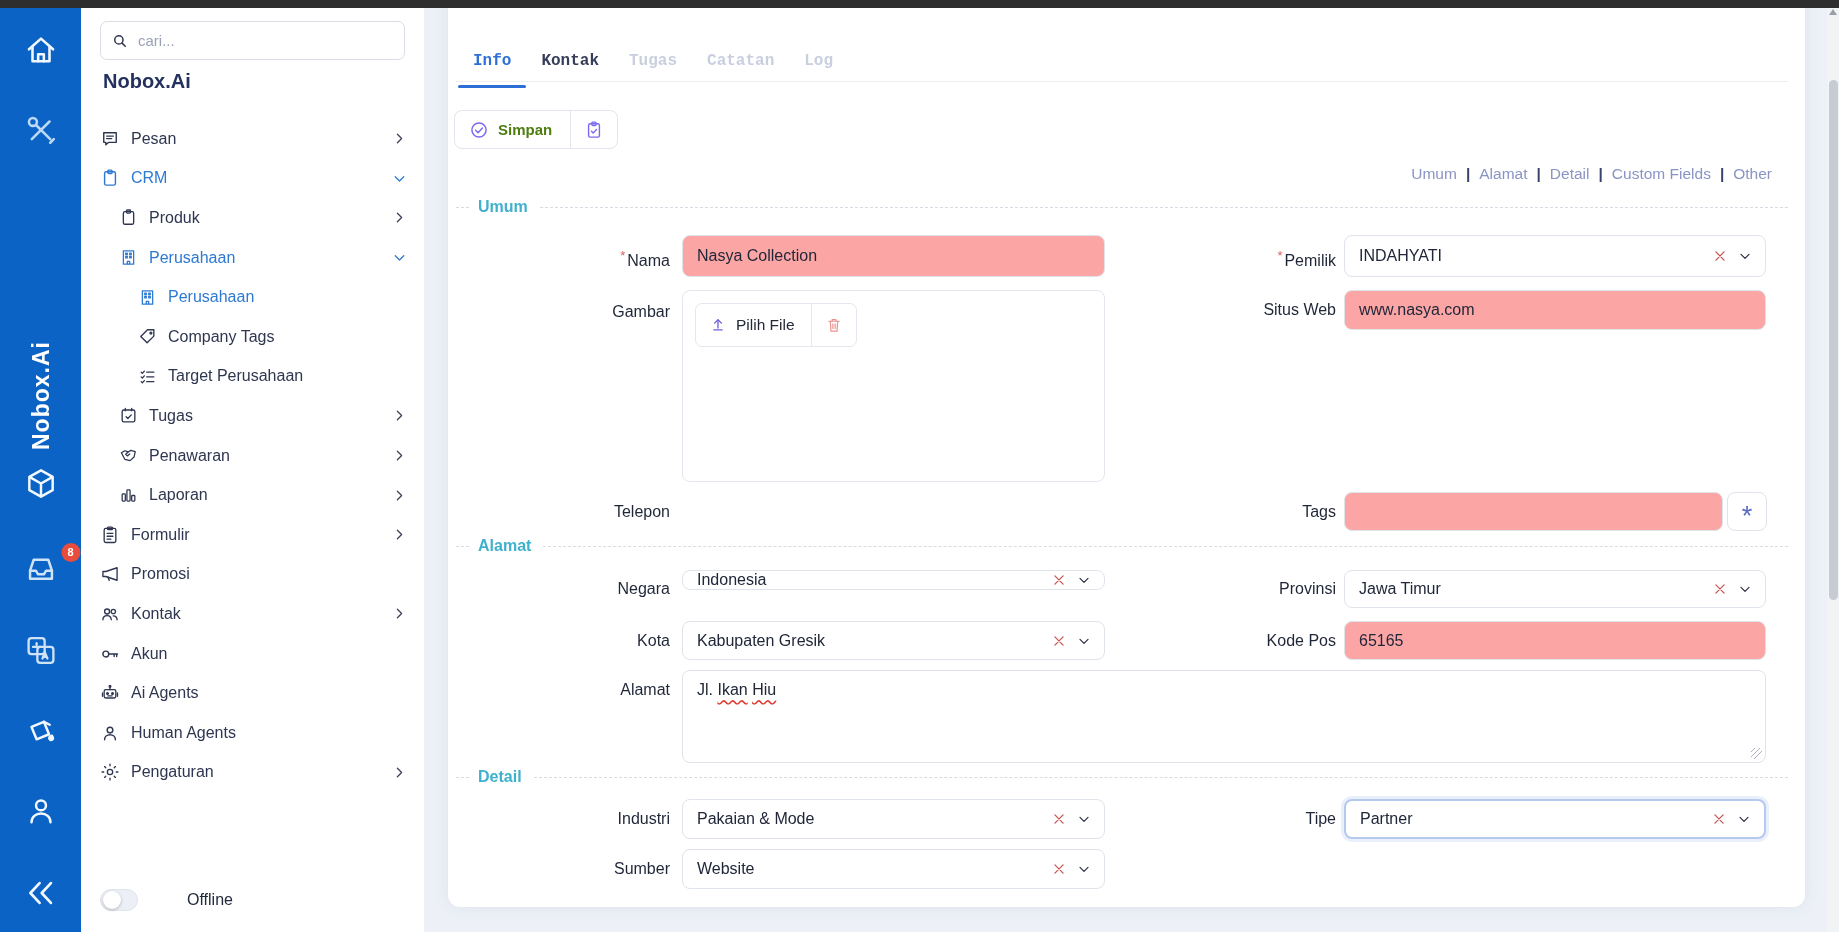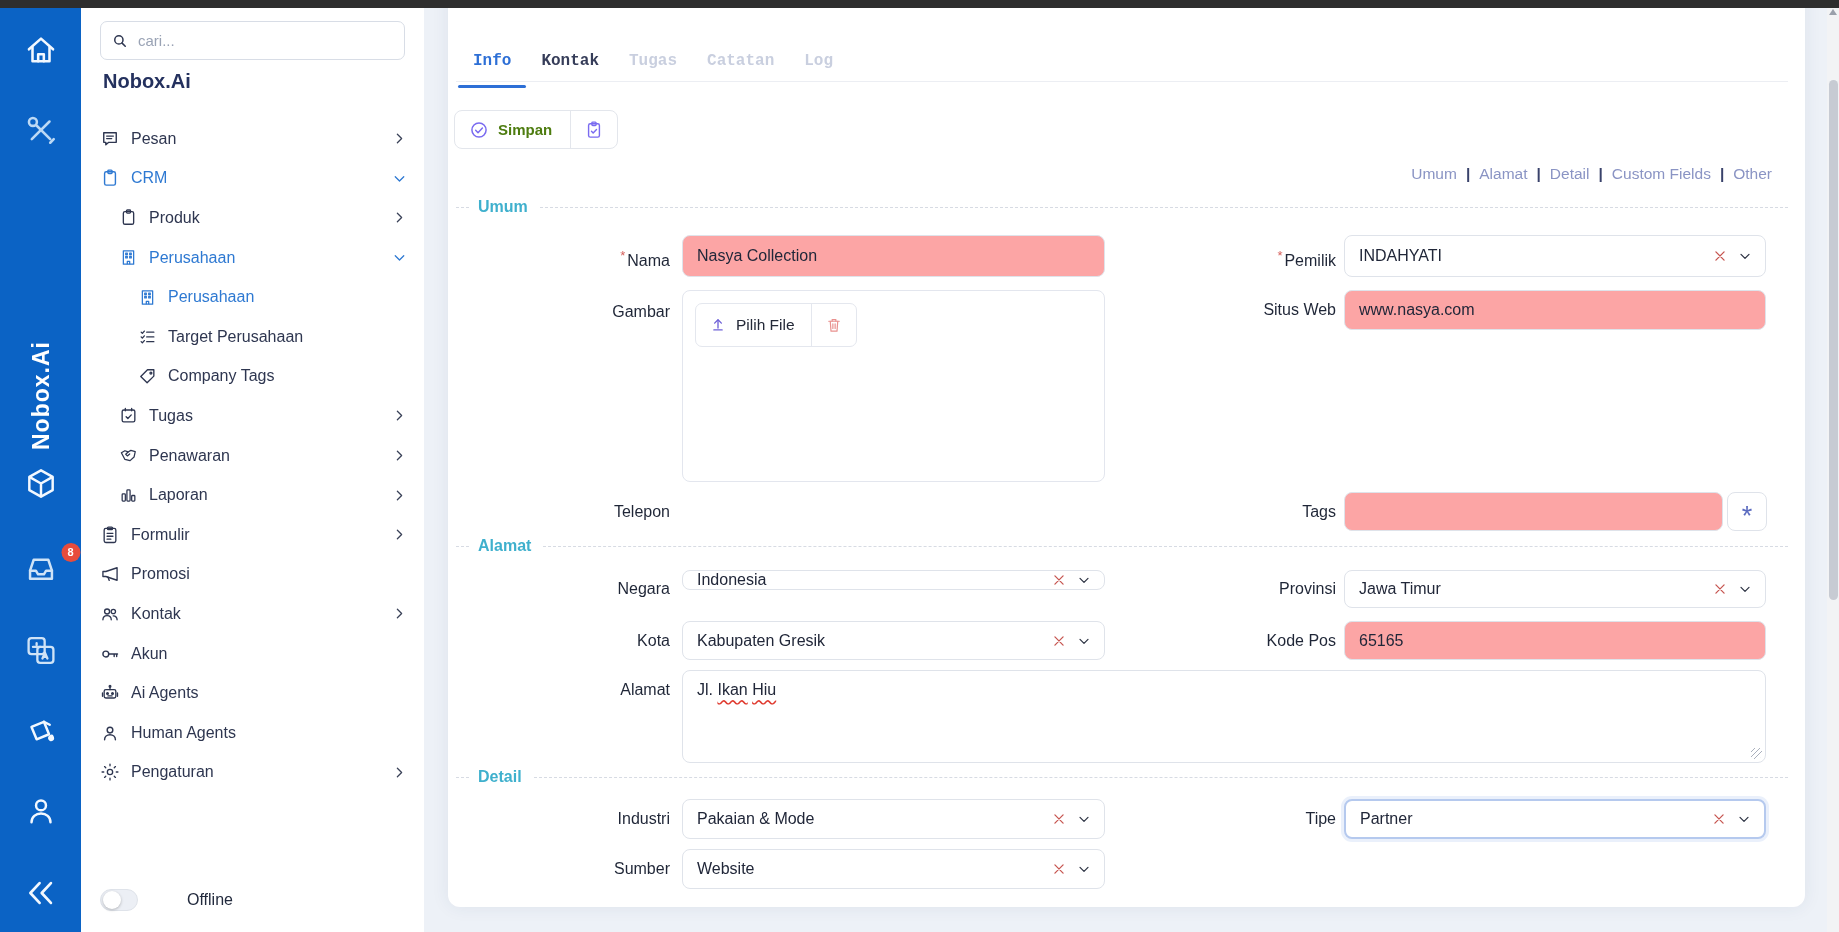--- a/index.html
+++ b/index.html
@@ -424,29 +424,29 @@
         </svg>
       </div>
     <div class="mi lv2 active">
         <svg class="mic" width="19" height="19">
           <use href="#i-building"></use>
         </svg>
         <span>Perusahaan</span>
       </div>
     <div class="mi lv2">
         <svg class="mic" width="19" height="19">
-          <use href="#i-checklist"></use>
-        </svg>
-        <span>Target Perusahaan</span>
+          <use href="#i-tag"></use>
+        </svg>
+        <span>Company Tags</span>
       </div>
     <div class="mi lv2">
         <svg class="mic" width="19" height="19">
-          <use href="#i-tag"></use>
-        </svg>
-        <span>Company Tags</span>
+          <use href="#i-checklist"></use>
+        </svg>
+        <span>Target Perusahaan</span>
       </div>
     <div class="mi lv1">
         <svg class="mic" width="19" height="19">
           <use href="#i-caltask"></use>
         </svg>
         <span>Tugas</span>
         <svg class="chev" width="17" height="17">
           <use href="#i-chev-r"></use>
         </svg>
       </div>

